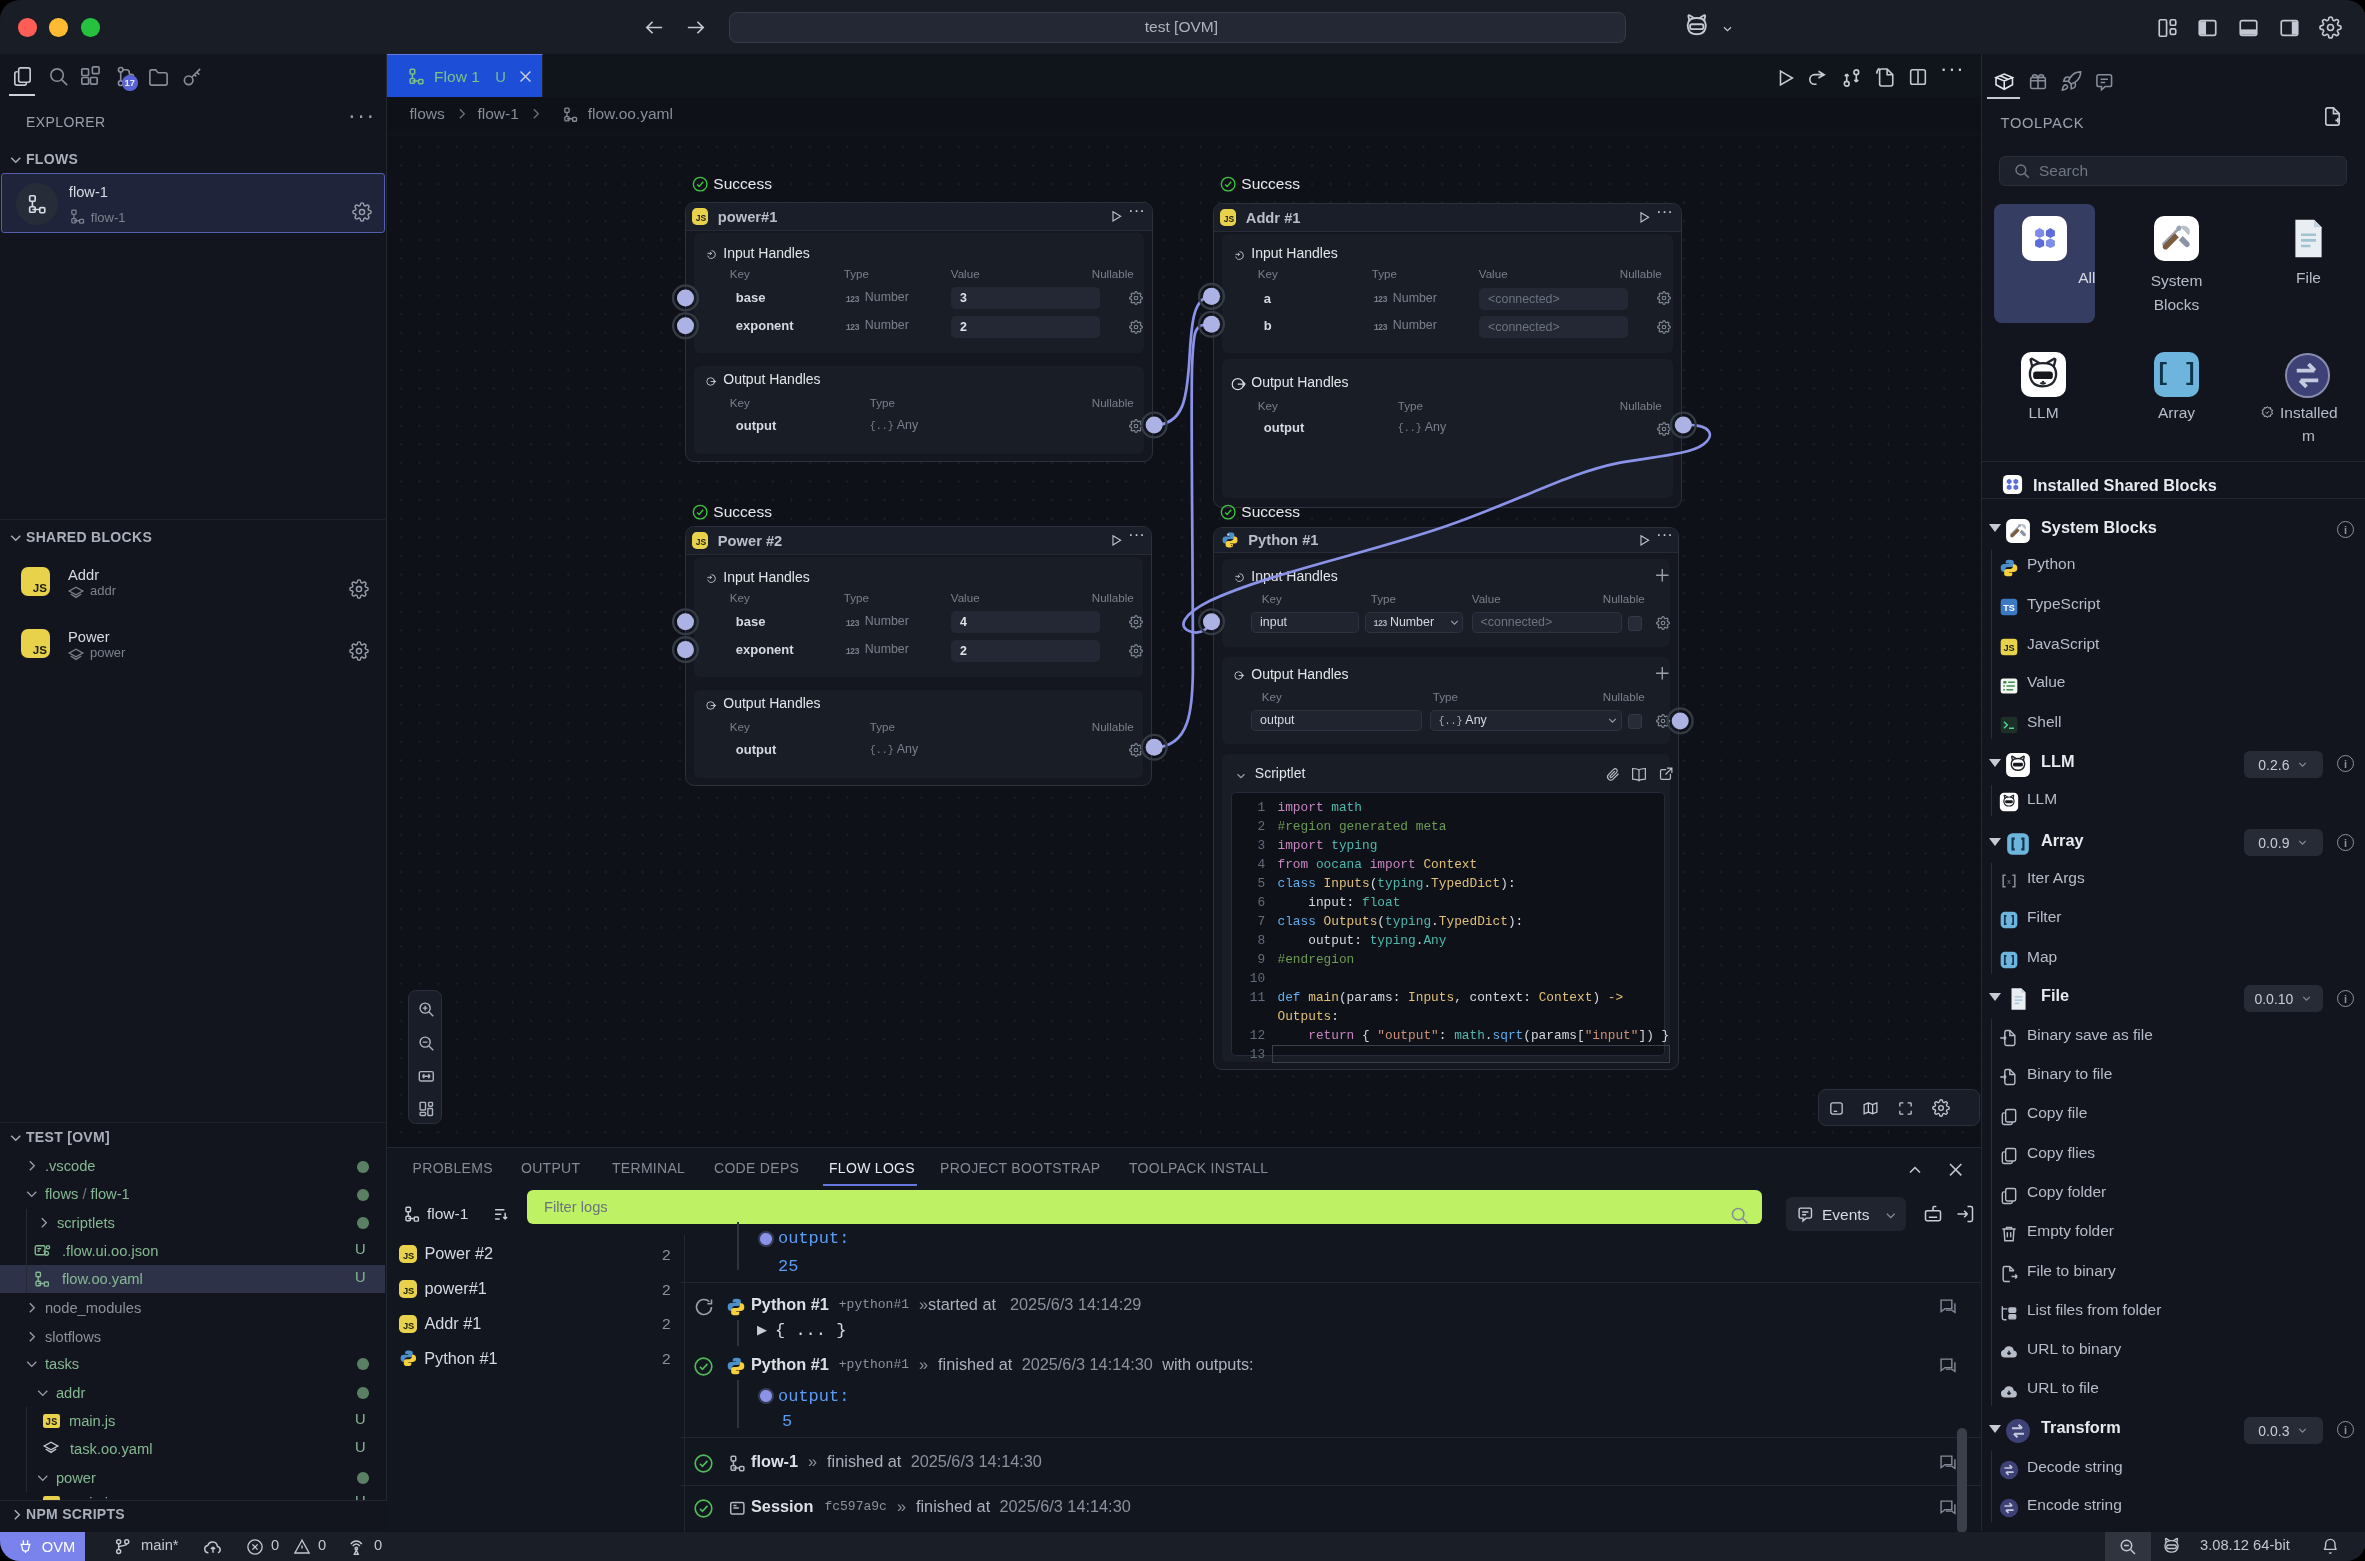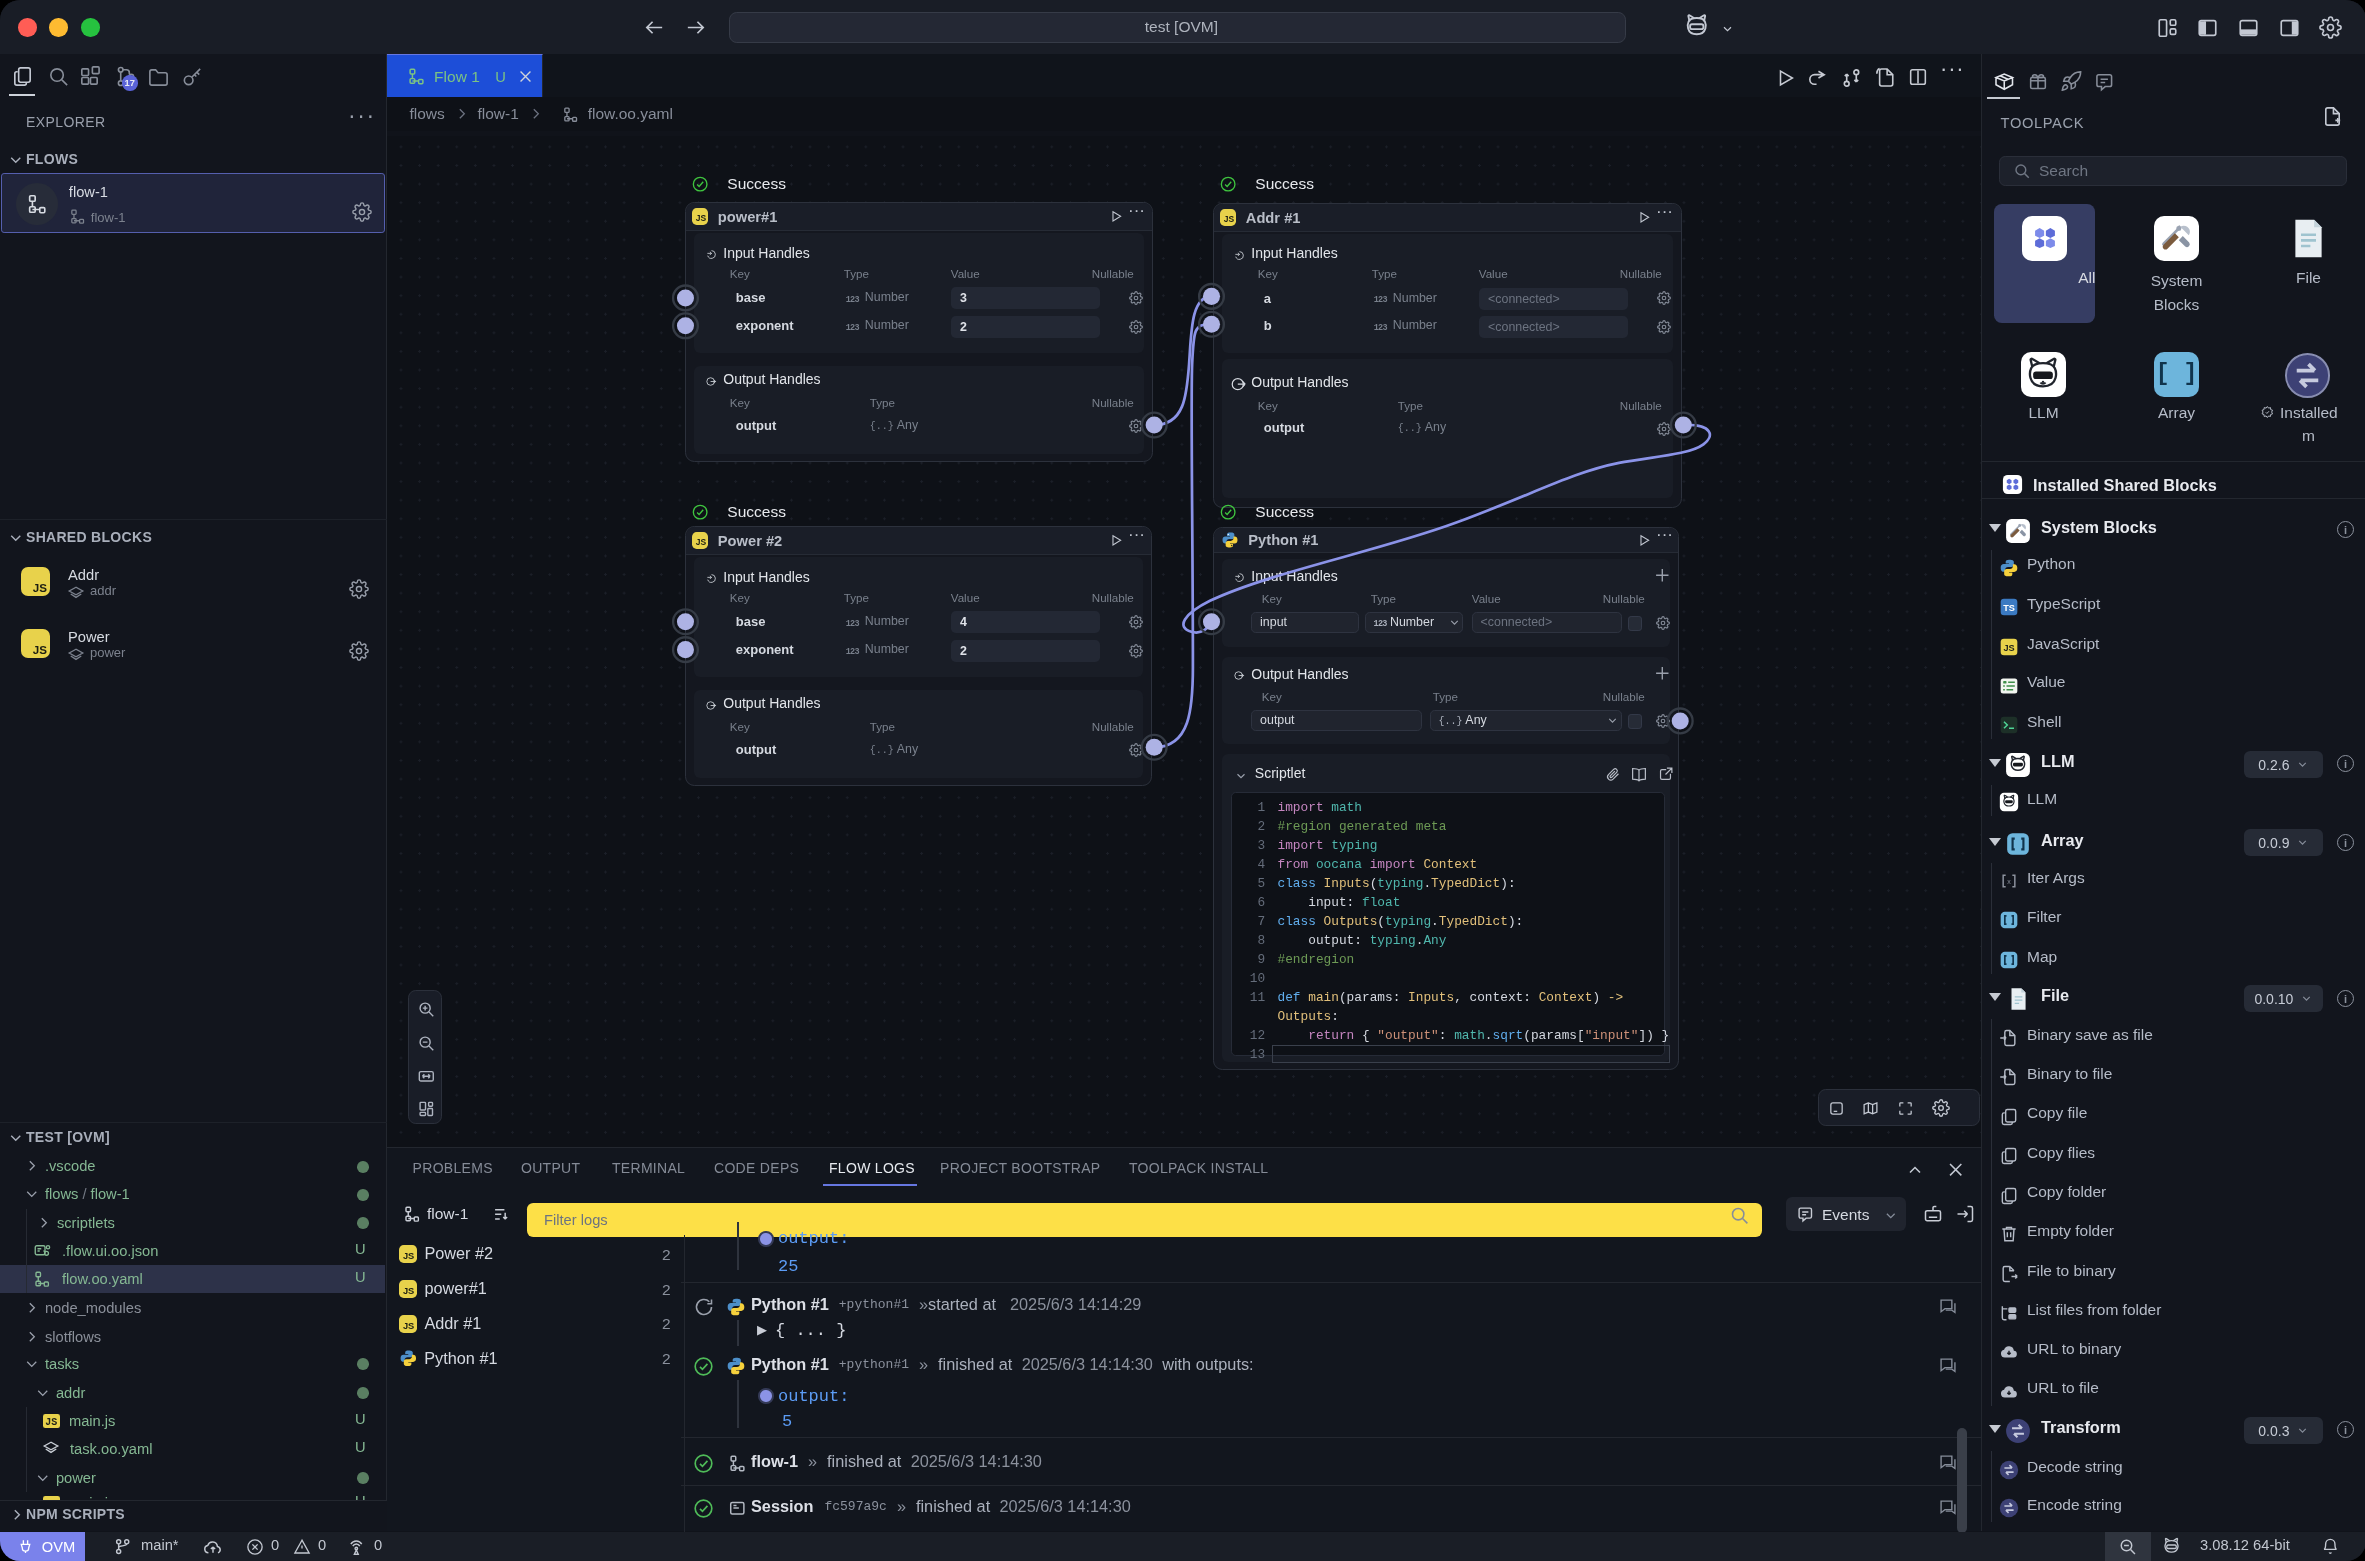--- a/index.html
+++ b/index.html
@@ -33,21 +33,21 @@
 .ntitle{color:#b9bec8;font-size:14.7px;font-weight:700;margin-left:9.3px}
 .npanel{position:absolute;left:7.8px;right:7.8px;background:#191d26;border-radius:6.2px}
 .ptitle{position:absolute;color:#e2e5ea;font-size:14px;font-weight:400}
 .colhead{position:absolute;color:#79808c;font-size:11.6px}
 .cell{position:absolute;color:#d5d9e0;font-size:13px;font-weight:600}
 .typecell{position:absolute;color:#79808c;font-size:12.4px}
 .valbox{position:absolute;height:22px;background:#232834;border-radius:4.7px;color:#dfe2e8;font-size:12.4px;font-weight:600;line-height:22px;padding-left:9.3px}
 .valcon{color:#6c7380;font-weight:400}
 .inbox{position:absolute;height:21px;background:#20242e;border:0.8px solid #2e3340;border-radius:4.7px;color:#d5d9e0;font-size:12.4px;line-height:19.4px;padding-left:7.8px}
 .chk{position:absolute;width:14.7px;height:14.7px;background:#262b36;border:0.8px solid #333948;border-radius:3.1px}
-.success{position:absolute;display:flex;align-items:center;gap:19px;color:#e8eaee;font-size:15.5px;font-weight:500}
+.success{position:absolute;display:flex;align-items:center;gap:5px;color:#e8eaee;font-size:15.5px;font-weight:500}
 
 #bottom{left:387px;top:1147px;width:1594px;height:384px;background:#12161e;border-top:0.8px solid #23272f}
 .btab{color:#858b97;font-size:14px;letter-spacing:0.3px;white-space:nowrap}
 .cl{height:19px}
 .cl .ln{display:inline-block;width:33px;text-align:right;margin-right:12.4px;color:#646c7a}
 .cl i{font-style:normal}
 .pk{color:#c586c0}.bl{color:#61aeee}.tl{color:#50b8ae}.yl{color:#e2c07b}.cm{color:#6d9a55}.st{color:#ce9178}
 .logtxt{position:absolute;display:flex;align-items:center;font-size:16.3px;color:#c9cdd6}
 .logtxt .gy{color:#8b919d}.logtxt .lg{color:#aab0bc}
 .logmono{font-family:"Liberation Mono",monospace;color:#5c9cf5;font-size:17px}
@@ -729,21 +729,21 @@
     <svg class="abs" style="left:16.3px;top:57px" width="18" height="18" viewBox="0 0 24 24" fill="none" stroke="#c9cdd6" stroke-width="1.9">
         <rect x="4" y="3" width="6" height="6" rx="1.2"></rect>
         <rect x="4" y="15" width="6" height="6" rx="1.2"></rect>
         <rect x="15" y="16" width="5.5" height="5.5" rx="1.2"></rect>
         <path d="M7 9v6M7 18h8"></path>
       </svg>
     <div class="abs" style="left:40px;top:57px;color:#d6dae2;font-size:15.5px">flow-1</div>
     <svg class="abs" style="left:105px;top:57px" width="18.6" height="18.6" viewBox="0 0 24 24" fill="none" stroke="#c9cdd6" stroke-width="1.9">
         <path d="M4 6h12M4 12h8M4 18h6M17 10v8M17 18l-2.5-2.5M17 18l2.5-2.5"></path>
       </svg>
-    <div class="abs" style="left:140px;top:55px;width:1235px;height:34px;background:#fde047;border-radius:6.2px;color:#6c7380;font-size:14.7px;line-height:34px;padding-left:17px">Filter logs</div>
+    <div class="abs" style="left:140px;top:42px;width:1235px;height:34px;background:#bef264;border-radius:6.2px;color:#6c7380;font-size:14.7px;line-height:34px;padding-left:17px">Filter logs</div>
     <svg class="abs" style="left:1342px;top:57px" width="21" height="21" viewBox="0 0 24 24" fill="none" stroke="#868d9a" stroke-width="1.8">
         <circle cx="10.5" cy="10.5" r="6.5"></circle>
         <path d="M15.5 15.5 21 21"></path>
       </svg>
     <div class="abs" style="left:1399px;top:49px;width:120px;height:34px;background:#20242e;border-radius:6.2px"></div>
     <svg class="abs" style="left:1409px;top:57px" width="18.6" height="18.6" viewBox="0 0 24 24" fill="none" stroke="#c9cdd6" stroke-width="1.8">
         <path d="M8 9h8M8 12.5h5"></path>
         <path d="M4 6a2 2 0 0 1 2-2h12a2 2 0 0 1 2 2v9a2 2 0 0 1-2 2h-5l-4 3.5V17H6a2 2 0 0 1-2-2z"></path>
       </svg>
     <div class="abs" style="left:1435px;top:58px;color:#d6dae2;font-size:15.5px">Events</div>

